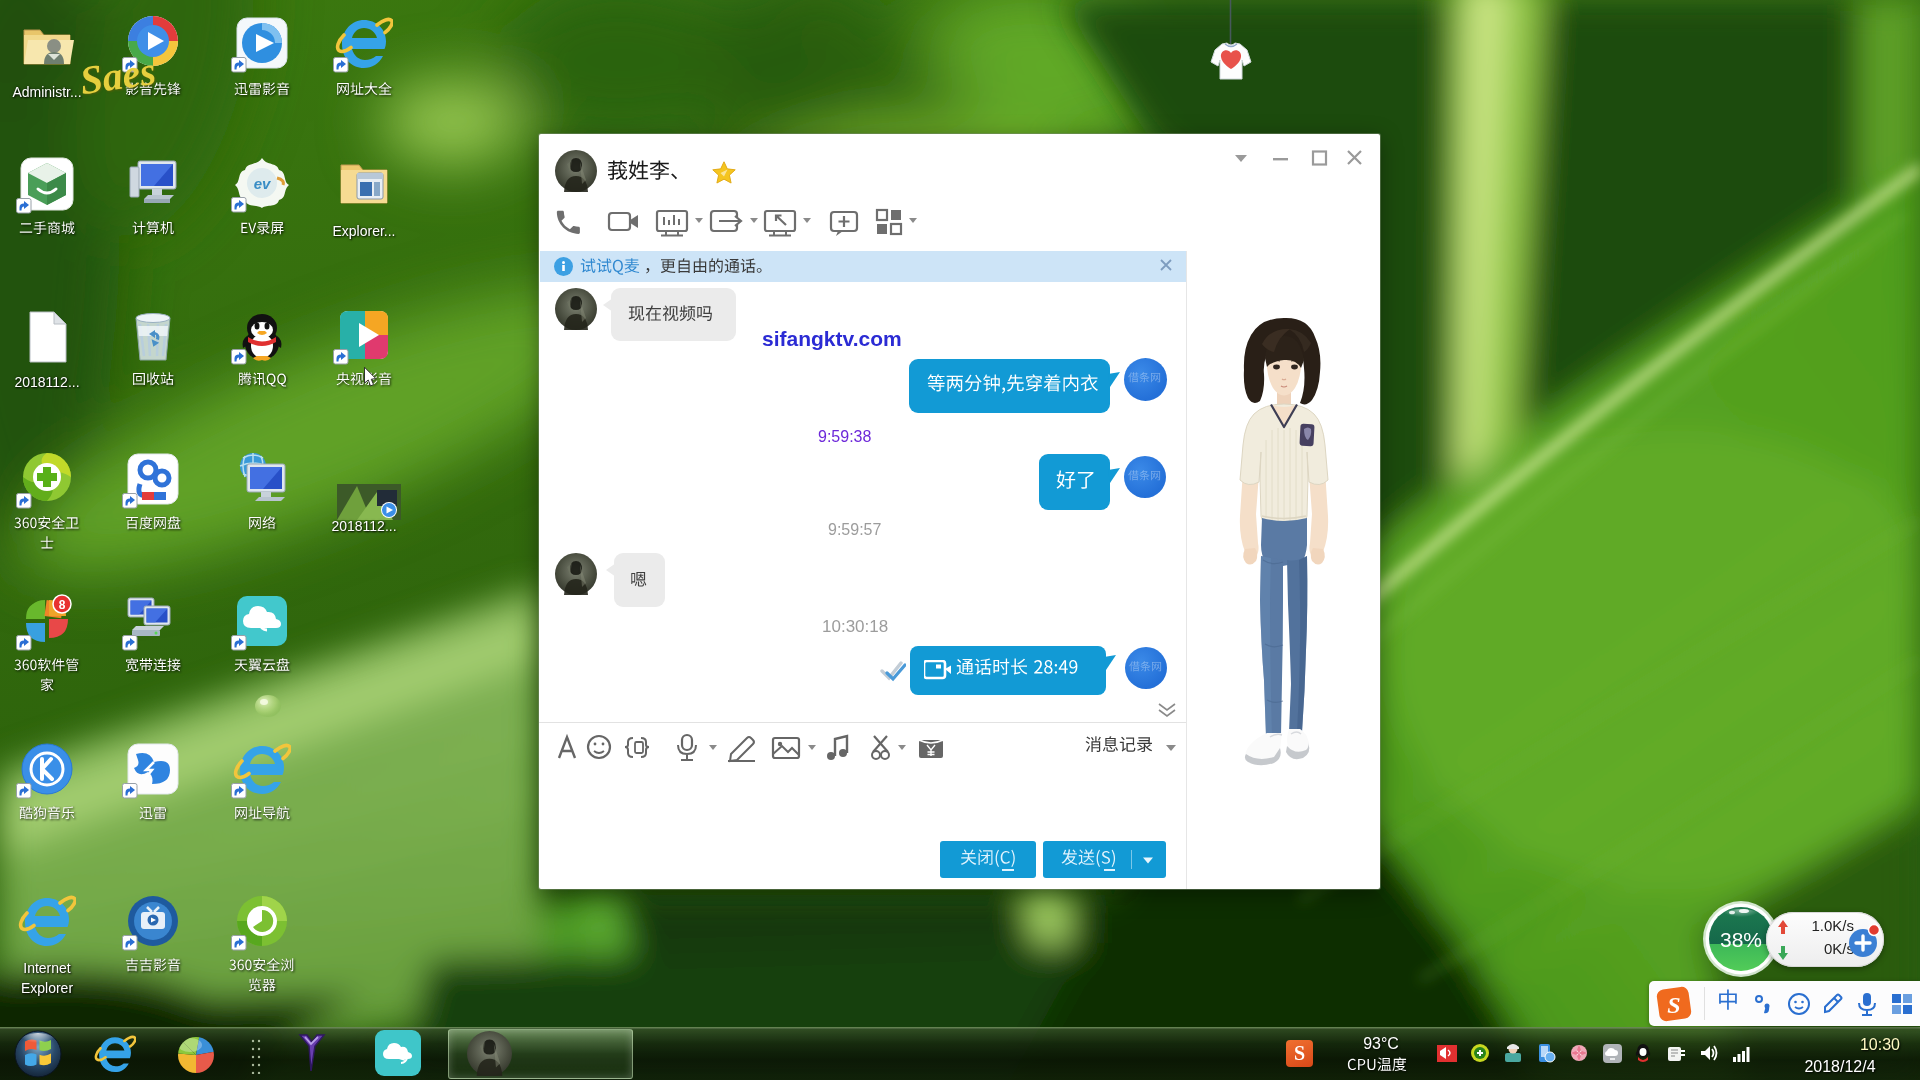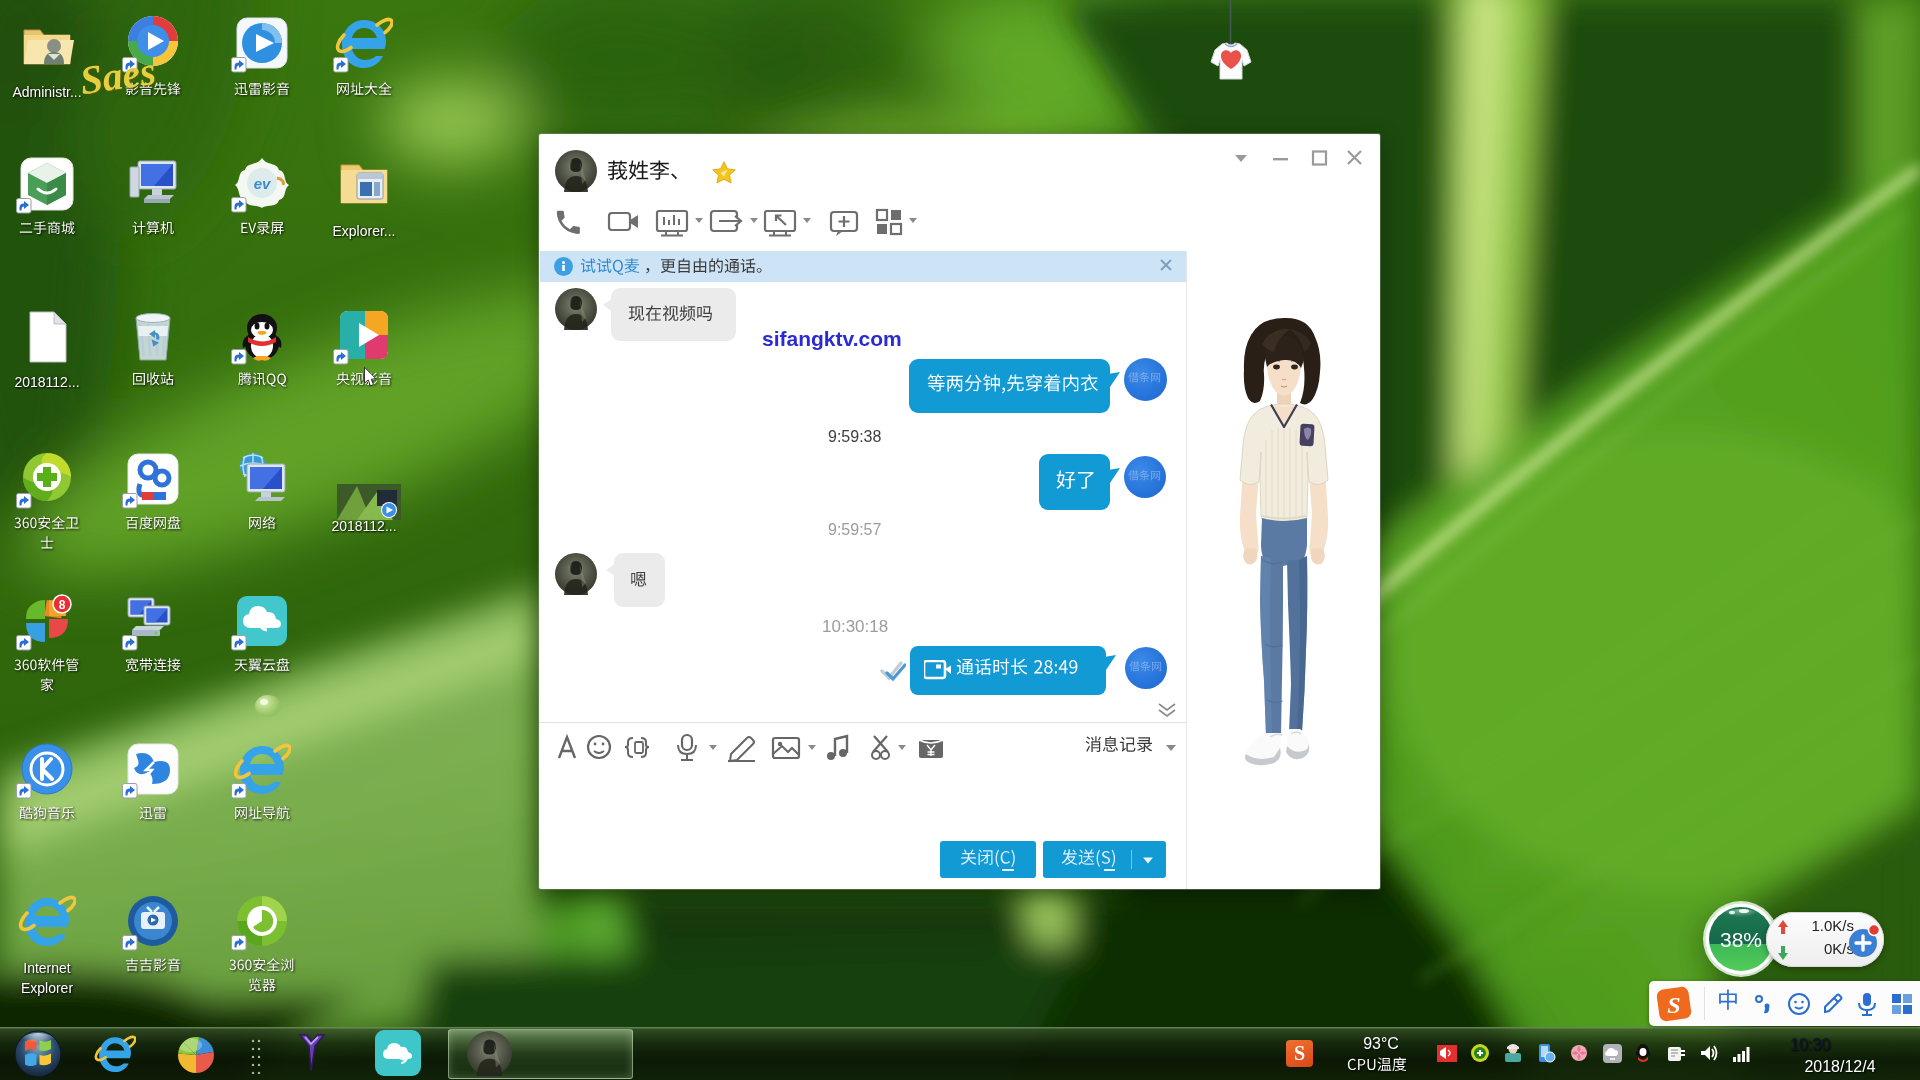--- a/index.html
+++ b/index.html
@@ -583,21 +583,21 @@
     </svg>
     <div class="ab" style="left:388px;top:240px"><svg width="171.6" height="23.1" viewBox="0 0 171.6 23.1" style="overflow:visible;">
         <path d="M10.7 0.3C10.2 1.9 9.2 3.3 8 4.3L8.5 4.6L8.5 5.9L2.7 5.9L2.7 7L8.5 7L8.5 8.7L0.9 8.7L0.9 9.9L12.3 9.9L12.3 11.6L1.5 11.6L1.5 12.8L12.3 12.8L12.3 15.7C12.3 16 12.2 16.1 11.9 16.1C11.5 16.1 10.5 16.1 9.2 16.1C9.4 16.4 9.6 17 9.7 17.4C11.2 17.4 12.3 17.4 12.9 17.2C13.5 16.9 13.7 16.6 13.7 15.7L13.7 12.8L17.2 12.8L17.2 11.6L13.7 11.6L13.7 9.9L17.7 9.9L17.7 8.7L9.9 8.7L9.9 7L15.9 7L15.9 5.9L9.9 5.9L9.9 4.6L9.6 4.6C10 4.2 10.4 3.7 10.8 3.1L12 3.1C12.6 3.8 13.1 4.7 13.4 5.3L14.6 4.8C14.4 4.3 14 3.7 13.5 3.1L17.5 3.1L17.5 1.9L11.5 1.9C11.7 1.5 11.9 1.1 12 0.6ZM4.1 13.6C5.3 14.4 6.7 15.6 7.3 16.4L8.3 15.6C7.7 14.7 6.3 13.5 5.1 12.8ZM3.4 0.3C2.8 1.9 1.8 3.5 0.6 4.6C0.9 4.8 1.5 5.2 1.8 5.4C2.4 4.8 3 4 3.5 3.1L4.3 3.1C4.6 3.8 5 4.7 5.1 5.2L6.3 4.8C6.2 4.3 5.9 3.7 5.7 3.1L9 3.1L9 1.9L4.2 1.9C4.4 1.5 4.6 1.1 4.8 0.6ZM20.4 5.6L20.4 17.4L21.8 17.4L21.8 6.9L24.6 6.9C24.5 9 24.1 11.8 22 13.8C22.3 14 22.7 14.5 23 14.8C24.3 13.4 25 11.9 25.5 10.3C26 11.1 26.6 11.9 26.9 12.5L27.8 11.4C27.4 10.7 26.6 9.7 25.8 8.8C25.9 8.1 26 7.5 26 6.9L29.4 6.9C29.3 9 28.8 11.8 26.7 13.8C27 14 27.5 14.5 27.7 14.8C29 13.4 29.8 11.8 30.2 10.2C31.2 11.5 32.2 12.9 32.7 13.8L33.6 12.7C33 11.7 31.7 10 30.5 8.7C30.6 8.1 30.7 7.5 30.7 6.9L33.8 6.9L33.8 15.6C33.8 15.9 33.7 16 33.3 16C33 16 31.7 16.1 30.4 16C30.6 16.4 30.8 17 30.9 17.4C32.5 17.4 33.7 17.4 34.3 17.2C35 16.9 35.2 16.5 35.2 15.6L35.2 5.6L30.7 5.6L30.7 3L35.9 3L35.9 1.7L19.6 1.7L19.6 3L24.7 3L24.7 5.6ZM26 3L29.4 3L29.4 5.6L26 5.6ZM49.5 0.7L48.2 1.2C49.5 4 51.7 7 53.6 8.6C53.9 8.3 54.4 7.8 54.8 7.5C52.9 6 50.6 3.2 49.5 0.7ZM43 0.7C41.9 3.6 40 6.1 37.8 7.7C38.1 8 38.8 8.5 39 8.8C39.5 8.4 40 8 40.5 7.5L40.5 8.7L44 8.7C43.6 11.9 42.6 14.8 38.2 16.3C38.5 16.6 38.9 17.1 39.1 17.4C43.8 15.7 45 12.4 45.5 8.7L50.5 8.7C50.3 13.4 50 15.2 49.6 15.7C49.4 15.8 49.2 15.9 48.8 15.9C48.4 15.9 47.2 15.9 46 15.8C46.3 16.2 46.4 16.7 46.5 17.1C47.6 17.2 48.8 17.2 49.4 17.2C50 17.1 50.4 17 50.8 16.5C51.5 15.8 51.7 13.7 52 8C52 7.8 52 7.4 52 7.4L40.6 7.4C42.1 5.7 43.5 3.5 44.5 1.1ZM67.6 5.6L67.6 10L65 10L65 5.6ZM68.9 5.6L71.5 5.6L71.5 10L68.9 10ZM67.6 0.4L67.6 4.3L63.8 4.3L63.8 12.5L65 12.5L65 11.4L67.6 11.4L67.6 17.4L68.9 17.4L68.9 11.4L71.5 11.4L71.5 12.4L72.8 12.4L72.8 4.3L68.9 4.3L68.9 0.4ZM58.8 0.4C58.3 2.1 57.3 3.8 56.2 4.9C56.4 5.2 56.8 5.9 56.9 6.2C57.5 5.5 58.1 4.7 58.7 3.8L63.2 3.8L63.2 2.5L59.4 2.5C59.6 1.9 59.9 1.4 60.1 0.8ZM56.6 9.5L56.6 10.8L59.3 10.8L59.3 14.6C59.3 15.4 58.7 16 58.3 16.2C58.6 16.5 58.9 17 59.1 17.3C59.3 17 59.9 16.6 63.4 14.8C63.3 14.5 63.2 14 63.1 13.6L60.6 14.9L60.6 10.8L63.2 10.8L63.2 9.5L60.6 9.5L60.6 7L62.8 7L62.8 5.8L57.6 5.8L57.6 7L59.3 7L59.3 9.5ZM75.4 19.4C77.1 18.7 78.1 17.3 78.1 15.6C78.1 14.3 77.6 13.6 76.7 13.6C76 13.6 75.4 14 75.4 14.8C75.4 15.5 76 15.9 76.6 15.9L76.8 15.9C76.8 17 76.1 17.9 75 18.4ZM87.7 0.4L87.7 3.3L84.4 3.3C84.7 2.5 84.9 1.8 85.1 1.1L83.7 0.8C83.2 2.7 82.3 5.2 81 6.8C81.4 6.9 81.9 7.2 82.2 7.4C82.9 6.6 83.4 5.6 83.9 4.6L87.7 4.6L87.7 8.3L80.3 8.3L80.3 9.7L85.1 9.7C84.8 12.7 84 15.1 80 16.3C80.3 16.6 80.7 17.1 80.9 17.5C85.1 16 86.2 13.3 86.5 9.7L90.1 9.7L90.1 15.1C90.1 16.6 90.5 17.1 92.1 17.1C92.5 17.1 94.4 17.1 94.8 17.1C96.3 17.1 96.6 16.4 96.8 13.6C96.4 13.4 95.8 13.2 95.5 13C95.4 15.4 95.3 15.8 94.6 15.8C94.2 15.8 92.6 15.8 92.3 15.8C91.6 15.8 91.5 15.7 91.5 15.1L91.5 9.7L96.5 9.7L96.5 8.3L89.1 8.3L89.1 4.6L95.2 4.6L95.2 3.3L89.1 3.3L89.1 0.4ZM108.2 5C109.9 5.6 112.1 6.7 113.2 7.4L100.8 7.4C102.4 6.7 104.2 5.8 105.7 4.8L104.6 4.1C103.2 5.1 101.2 6 99.6 6.5L100.3 7.4L100.2 7.4L100.2 8.6L109.2 8.6L109.2 11.1L102.1 11.1C102.3 10.5 102.5 9.8 102.6 9.2L101.3 9C101 10.1 100.7 11.4 100.4 12.3L107.3 12.3C105.1 13.8 101.6 14.9 98.6 15.5C98.8 15.7 99.2 16.3 99.4 16.6C102.9 15.9 106.8 14.3 109.2 12.3L109.2 12.3L109.2 15.7C109.2 16 109.2 16.1 108.9 16.1C108.6 16.1 107.5 16.1 106.4 16.1C106.6 16.4 106.9 17 106.9 17.3C108.4 17.4 109.3 17.3 109.9 17.1C110.4 16.9 110.6 16.5 110.6 15.7L110.6 12.3L114.8 12.3L114.8 11.1L110.6 11.1L110.6 8.6L114.2 8.6L114.2 7.4L113.4 7.4L114 6.4C112.8 5.7 110.6 4.7 108.9 4.1ZM105.4 0.7C105.8 1.2 106.1 1.8 106.4 2.2L99.1 2.2L99.1 5.2L100.5 5.2L100.5 3.4L113.3 3.4L113.3 5.2L114.8 5.2L114.8 2.2L108 2.2C107.8 1.7 107.2 0.9 106.8 0.3ZM122.5 12.5L130.3 12.5L130.3 13.6L122.5 13.6ZM122.5 11.7L122.5 10.5L130.3 10.5L130.3 11.7ZM122.5 14.5L130.3 14.5L130.3 15.7L122.5 15.7ZM117.3 7.3L117.3 8.4L121.7 8.4C120.3 10.4 118.7 12.1 116.7 13.3C117 13.5 117.5 14.1 117.8 14.4C119 13.5 120.1 12.5 121.1 11.3L121.1 17.4L122.5 17.4L122.5 16.7L130.3 16.7L130.3 17.4L131.7 17.4L131.7 9.5L122.6 9.5L123.3 8.4L133.4 8.4L133.4 7.3L123.9 7.3C124.1 6.8 124.3 6.4 124.5 6L131.8 6L131.8 4.9L125 4.9L125.5 3.6L132.6 3.6L132.6 2.5L129 2.5C129.4 2 129.9 1.4 130.3 0.8L128.8 0.3C128.5 1 127.9 1.9 127.4 2.5L122.7 2.5L123.4 2.2C123.1 1.7 122.5 0.9 122 0.3L120.7 0.7C121.1 1.3 121.6 2 121.9 2.5L118.2 2.5L118.2 3.6L124 3.6C123.9 4.1 123.7 4.5 123.5 4.9L119 4.9L119 6L123 6C122.8 6.4 122.6 6.8 122.4 7.3ZM136.5 3.5L136.5 17.4L137.8 17.4L137.8 4.9L143.2 4.9C143.1 7.3 142.4 10.4 138.3 12.6C138.7 12.8 139.1 13.4 139.3 13.7C141.8 12.2 143.2 10.4 143.9 8.7C145.6 10.2 147.4 12.2 148.4 13.4L149.5 12.5C148.4 11.1 146.1 9 144.3 7.3C144.5 6.5 144.6 5.7 144.6 4.9L150 4.9L150 15.5C150 15.9 149.9 16 149.5 16C149.1 16 147.9 16 146.6 16C146.8 16.4 147 17 147.1 17.4C148.7 17.4 149.9 17.4 150.5 17.1C151.1 16.9 151.3 16.5 151.3 15.6L151.3 3.5L144.6 3.5L144.6 0.4L143.2 0.4L143.2 3.5ZM161.1 0.7C161.6 1.5 162.1 2.6 162.2 3.4L154.3 3.4L154.3 4.7L161.1 4.7C159.4 6.9 156.6 9.1 153.8 10.3C154 10.6 154.4 11.2 154.5 11.5C155.7 11 156.9 10.3 157.9 9.5L157.9 14.6C157.9 15.5 157.3 16 156.9 16.2C157.2 16.5 157.6 17 157.7 17.3C158.2 17 158.9 16.7 164.7 14.9C164.6 14.6 164.4 14 164.4 13.6L159.3 15.2L159.3 8.5C160.5 7.5 161.6 6.4 162.4 5.3C163.4 10.4 165.2 13.9 170 16.9C170.2 16.5 170.7 16 171 15.7C168.7 14.3 167.1 12.8 165.9 11C167.3 10 168.9 8.5 170.1 7.1L168.9 6.3C168 7.4 166.6 8.8 165.3 9.9C164.5 8.4 164 6.7 163.7 4.7L170.5 4.7L170.5 3.4L162.5 3.4L163.7 3C163.6 2.3 163 1.1 162.5 0.3Z" fill="#fff"></path>
       </svg></div>
     <div class="ab" style="left:585px;top:224px;width:43px;height:43px;border-radius:50%;
 background:radial-gradient(circle at 38% 35%, #3b8ae8, #2470d8 70%);overflow:hidden">
 <div class="ab" style="left:4px;top:14px;opacity:.35;filter:blur(.4px)"><svg width="33" height="13.8" viewBox="0 0 33 13.8" style="overflow:visible;">
           <path d="M7.9 0.3L7.9 1.6L5.9 1.6L5.9 0.3L5 0.3L5 1.6L3.6 1.6L3.6 2.3L5 2.3L5 3.8L3.1 3.8L3.1 4.6L10.6 4.6L10.6 3.8L8.7 3.8L8.7 2.3L10.3 2.3L10.3 1.6L8.7 1.6L8.7 0.3ZM5.9 2.3L7.9 2.3L7.9 3.8L5.9 3.8ZM5.1 8L8.9 8L8.9 9.2L5.1 9.2ZM5.1 7.3L5.1 6.2L8.9 6.2L8.9 7.3ZM4.3 5.5L4.3 10.4L5.1 10.4L5.1 9.9L8.9 9.9L8.9 10.3L9.7 10.3L9.7 5.5ZM2.9 0.3C2.3 1.9 1.3 3.6 0.2 4.7C0.3 4.8 0.6 5.3 0.6 5.5C1 5.1 1.4 4.6 1.8 4.1L1.8 10.3L2.6 10.3L2.6 2.9C3 2.1 3.4 1.3 3.7 0.5ZM14.3 7.5C13.8 8.1 12.8 8.9 12.1 9.3C12.2 9.5 12.5 9.8 12.6 9.9C13.4 9.4 14.4 8.5 15 7.8ZM17.9 7.9C18.7 8.5 19.6 9.4 20 10L20.6 9.5C20.2 8.9 19.3 8 18.5 7.4ZM18.3 1.9C17.9 2.5 17.2 3 16.5 3.4C15.8 3 15.2 2.6 14.8 2L14.8 1.9ZM15.2 0.2C14.6 1.2 13.5 2.3 11.8 3.1C12 3.3 12.3 3.5 12.4 3.7C13.1 3.4 13.7 2.9 14.2 2.5C14.7 3 15.2 3.5 15.7 3.8C14.4 4.5 12.9 4.9 11.4 5.1C11.5 5.3 11.7 5.6 11.8 5.8C13.4 5.5 15.1 5.1 16.5 4.3C17.8 5 19.4 5.5 21.1 5.7C21.2 5.5 21.4 5.2 21.6 5C20 4.8 18.5 4.4 17.3 3.8C18.3 3.2 19.1 2.5 19.6 1.5L19.1 1.2L18.9 1.2L15.5 1.2C15.7 0.9 15.9 0.7 16.1 0.4ZM16.1 5.1L16.1 6.3L12.6 6.3L12.6 7L16.1 7L16.1 9.4C16.1 9.5 16 9.6 15.9 9.6C15.8 9.6 15.3 9.6 14.9 9.6C15 9.8 15.1 10.1 15.2 10.3C15.8 10.3 16.2 10.3 16.5 10.2C16.8 10.1 16.9 9.8 16.9 9.4L16.9 7L20.4 7L20.4 6.3L16.9 6.3L16.9 5.1ZM24.1 3.6C24.6 4.2 25.2 4.9 25.7 5.6C25.2 6.8 24.7 7.8 23.9 8.5C24.1 8.6 24.4 8.8 24.5 9C25.2 8.2 25.7 7.4 26.2 6.3C26.5 6.8 26.8 7.3 27 7.7L27.6 7.2C27.3 6.7 26.9 6.1 26.5 5.5C26.8 4.6 27 3.6 27.2 2.5L26.4 2.4C26.3 3.2 26.1 4 25.9 4.8C25.5 4.2 25.1 3.6 24.6 3.1ZM27.3 3.6C27.8 4.2 28.3 4.9 28.8 5.6C28.4 6.8 27.8 7.8 27 8.6C27.2 8.7 27.5 8.9 27.6 9C28.3 8.3 28.9 7.4 29.3 6.4C29.7 7 30 7.6 30.2 8.1L30.8 7.6C30.5 7 30.1 6.3 29.6 5.5C29.9 4.6 30.1 3.6 30.3 2.5L29.6 2.4C29.4 3.3 29.3 4 29.1 4.8C28.7 4.2 28.3 3.6 27.9 3.1ZM23 0.9L23 10.3L23.8 10.3L23.8 1.7L31.2 1.7L31.2 9.2C31.2 9.4 31.2 9.5 31 9.5C30.7 9.5 30 9.5 29.3 9.5C29.4 9.7 29.6 10.1 29.6 10.3C30.6 10.3 31.2 10.3 31.6 10.2C31.9 10 32.1 9.8 32.1 9.2L32.1 0.9Z" fill="#fff"></path>
         </svg></div>
     </div>
-    <div class="ab" style="left:289px;top:294px;font-size:16px;color:#404040">9:59:38</div>
+    <div class="ab" style="left:279px;top:294px;font-size:16px;color:#6d28d9">9:59:38</div>
     <div class="ab" style="left:500px;top:320px;width:71px;height:56px;background:#129ad5;border-radius:9px"></div>
 <svg class="ab" style="left:569px;top:334px" width="12" height="15" viewBox="0 0 12 15">
       <path d="M0,2 L12,0 L2,15 Z" fill="#129ad5"></path>
     </svg>
     <div class="ab" style="left:517px;top:336px"><svg width="40" height="25" viewBox="0 0 40 25" style="overflow:visible;">
         <path d="M1.3 11.4C2.3 12.1 3.5 12.9 4.5 13.8C3.5 15.5 2.1 16.8 0.5 17.6C0.8 17.9 1.3 18.4 1.5 18.8C3.1 17.8 4.5 16.6 5.7 14.8C6.5 15.6 7.2 16.3 7.7 17L8.7 15.7C8.2 15 7.4 14.2 6.4 13.4C7.5 11.2 8.2 8.3 8.5 4.7L7.6 4.4L7.3 4.5L4.4 4.5C4.7 3.1 4.9 1.7 5.1 0.5L3.6 0.4C3.5 1.7 3.2 3.1 3 4.5L0.8 4.5L0.8 5.9L2.7 5.9C2.3 8 1.8 9.9 1.3 11.4ZM7 5.9C6.7 8.5 6.1 10.7 5.2 12.4C4.5 11.9 3.7 11.3 2.9 10.8C3.3 9.4 3.8 7.6 4.1 5.9ZM13.2 6.6L13.2 8.9L8.6 8.9L8.6 10.3L13.2 10.3L13.2 17C13.2 17.3 13.1 17.4 12.8 17.4C12.5 17.4 11.4 17.4 10.2 17.4C10.4 17.8 10.7 18.4 10.7 18.8C12.3 18.8 13.3 18.8 13.9 18.6C14.5 18.3 14.8 17.9 14.8 17L14.8 10.3L19.2 10.3L19.2 8.9L14.8 8.9L14.8 6.9C16.2 5.7 17.6 4 18.6 2.5L17.6 1.8L17.2 1.9L9.5 1.9L9.5 3.3L16.2 3.3C15.4 4.4 14.3 5.7 13.2 6.6ZM21.9 2L21.9 3.4L34.9 3.4C33.4 4.9 31.2 6.4 29.3 7.4L29.3 16.8C29.3 17.2 29.2 17.3 28.7 17.3C28.3 17.3 26.7 17.3 25.1 17.3C25.3 17.7 25.6 18.4 25.7 18.8C27.7 18.8 29 18.8 29.8 18.6C30.6 18.3 30.9 17.9 30.9 16.9L30.9 8.1C33.4 6.8 36.1 4.7 37.9 2.7L36.7 1.9L36.3 2Z" fill="#fff"></path>
       </svg></div>
     <div class="ab" style="left:585px;top:322px;width:42px;height:42px;border-radius:50%;
 background:radial-gradient(circle at 38% 35%, #3b8ae8, #2470d8 70%);overflow:hidden">
 <div class="ab" style="left:4px;top:14px;opacity:.35;filter:blur(.4px)"><svg width="33" height="13.8" viewBox="0 0 33 13.8" style="overflow:visible;">
@@ -890,21 +890,21 @@
       <path d="M2,8 L6,8 L11,3 L11,17 L6,12 L2,12 Z" fill="#fff"></path>
       <path d="M13,6 Q16,10 13,14 M15,3 Q20,10 15,17" stroke="#fff" stroke-width="1.8" fill="none"></path>
     </g>
     <g transform="translate(295,0)">
       <rect x="1" y="14" width="3" height="5" fill="#fff"></rect>
       <rect x="5.5" y="11" width="3" height="8" fill="#fff"></rect>
       <rect x="10" y="8" width="3" height="11" fill="#fff"></rect>
       <rect x="14.5" y="4" width="3" height="15" fill="#fff"></rect>
     </g>
   </svg>
-<div class="ab" style="left:1790px;top:1036px;width:110px;text-align:left;color:#0f172a;font-size:16px;text-shadow:1px 1px 2px #000">10:30</div>
+<div class="ab" style="left:1790px;top:1036px;width:110px;text-align:right;color:#fef9c3;font-size:16px;text-shadow:1px 1px 2px #000">10:30</div>
 <div class="ab" style="left:1775px;top:1058px;width:130px;text-align:center;color:#fff;font-size:16px;text-shadow:1px 1px 2px #000">2018/12/4</div>
 <svg class="ab" style="left:1702px;top:900px" width="78" height="78" viewBox="0 0 78 78">
 <defs>
       <linearGradient id="ballg" x1="0" y1="0" x2="0" y2="1">
 <stop offset="0" stop-color="#1d7a50"></stop>
         <stop offset=".58" stop-color="#15684a"></stop>
         <stop offset=".58" stop-color="#3db858"></stop>
         <stop offset="1" stop-color="#52cc58"></stop>
       </linearGradient>
 <radialGradient id="ballsh" cx=".5" cy="0" r="1">

